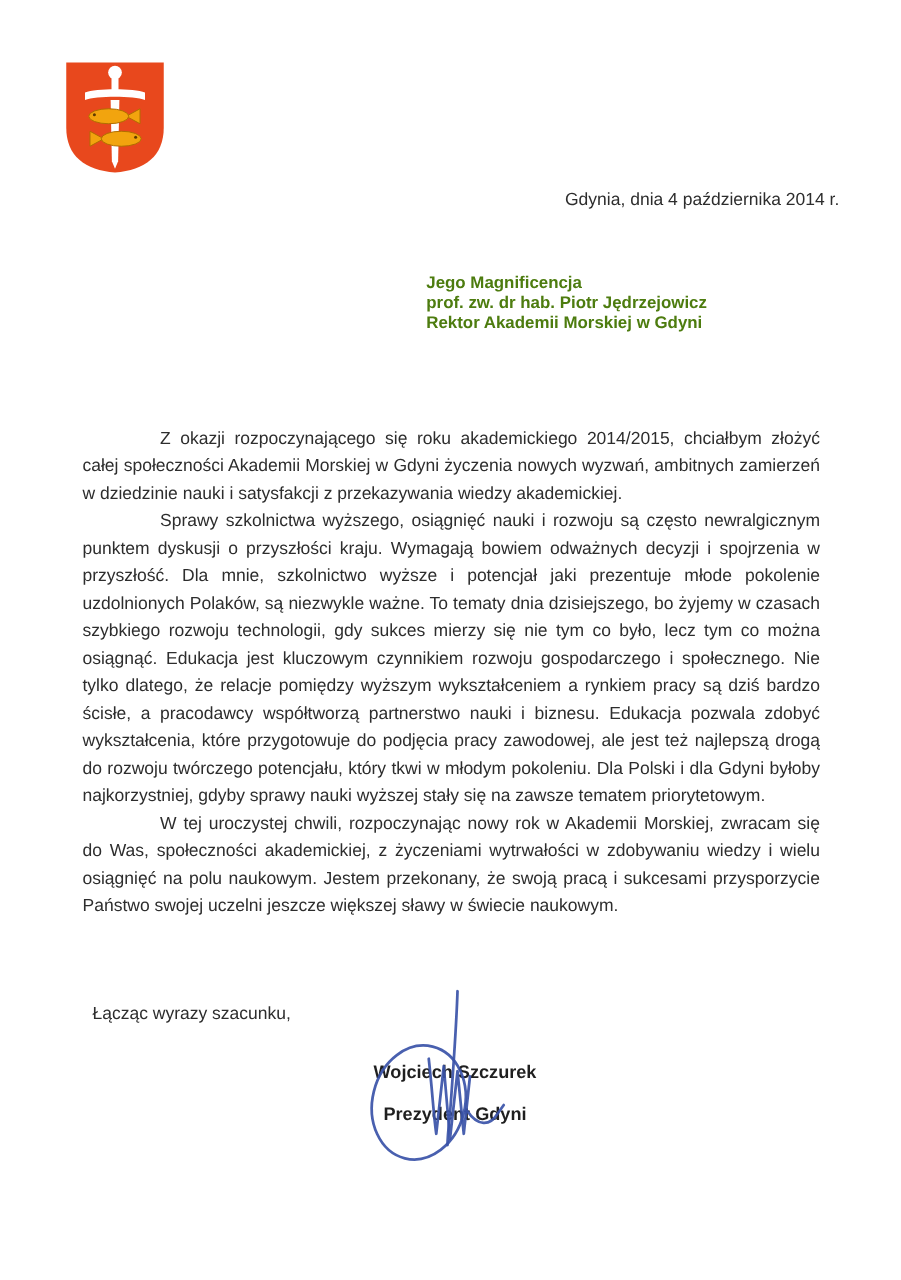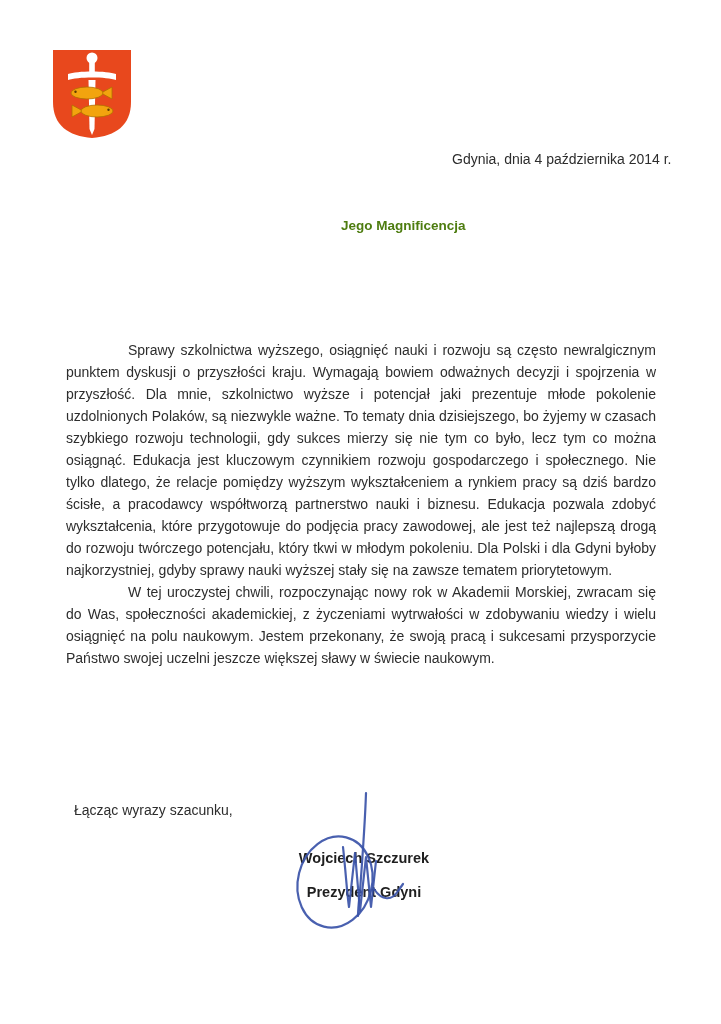--- a/index.html
+++ b/index.html
@@ -116,24 +116,27 @@
       <path class="fish-part" d="M34,64 L23,58 L23,70 Z" fill="#f2a40e"></path>
       <ellipse class="fish-part" cx="48" cy="64" rx="16" ry="6" fill="#f2a40e"></ellipse>
       <circle cx="59.5" cy="62.8" r="1.2" fill="#5d3a00"></circle>
     </g>
   </svg>
 
   <div class="date">Gdynia, dnia 4 października 2014 r.</div>
 
   <div class="addressee">
     <div>Jego Magnificencja</div>
+    <div>prof. zw. dr hab. Piotr Jędrzejowicz</div>
+    <div>Rektor Akademii Morskiej w Gdyni</div>
   </div>
 
 
   <div class="body-text">
+    <p>Z okazji rozpoczynającego się roku akademickiego 2014/2015, chciałbym złożyć całej społeczności Akademii Morskiej w Gdyni życzenia nowych wyzwań, ambitnych zamierzeń w dziedzinie nauki i satysfakcji z przekazywania wiedzy akademickiej.</p>
     <p>Sprawy szkolnictwa wyższego, osiągnięć nauki i rozwoju są często newralgicznym punktem dyskusji o przyszłości kraju. Wymagają bowiem odważnych decyzji i spojrzenia w przyszłość. Dla mnie, szkolnictwo wyższe i potencjał jaki prezentuje młode pokolenie uzdolnionych Polaków, są niezwykle ważne. To tematy dnia dzisiejszego, bo żyjemy w czasach szybkiego rozwoju technologii, gdy sukces mierzy się nie tym co było, lecz tym co można osiągnąć. Edukacja jest kluczowym czynnikiem rozwoju gospodarczego i społecznego. Nie tylko dlatego, że relacje pomiędzy wyższym wykształceniem a rynkiem pracy są dziś bardzo ścisłe, a pracodawcy współtworzą partnerstwo nauki i biznesu. Edukacja pozwala zdobyć wykształcenia, które przygotowuje do podjęcia pracy zawodowej, ale jest też najlepszą drogą do rozwoju twórczego potencjału, który tkwi w młodym pokoleniu. Dla Polski i dla Gdyni byłoby najkorzystniej, gdyby sprawy nauki wyższej stały się na zawsze tematem priorytetowym.</p>
     <p>W tej uroczystej chwili, rozpoczynając nowy rok w Akademii Morskiej, zwracam się do Was, społeczności akademickiej, z życzeniami wytrwałości w zdobywaniu wiedzy i wielu osiągnięć na polu naukowym. Jestem przekonany, że swoją pracą i sukcesami przysporzycie Państwo swojej uczelni jeszcze większej sławy w świecie naukowym.</p>
   </div>
 
   <div class="closing">Łącząc wyrazy szacunku,</div>
 
   <svg class="sig-ink" viewBox="0 0 200 158" aria-hidden="true">
     <ellipse class="ink-path" cx="49" cy="103" rx="37" ry="46" transform="rotate(14 49 103)" stroke="#3a52a8"></ellipse>
     <path class="ink-path" d="M80,14 C79,45 76,85 74,112 C73,122 72,130 72,137" stroke="#3a52a8"></path>
     <path class="ink-path" d="M57,68 C60,95 61,115 63,128 L69,74 L74,132 L80,78 L85,128 L90,82" stroke="#3a52a8"></path>

